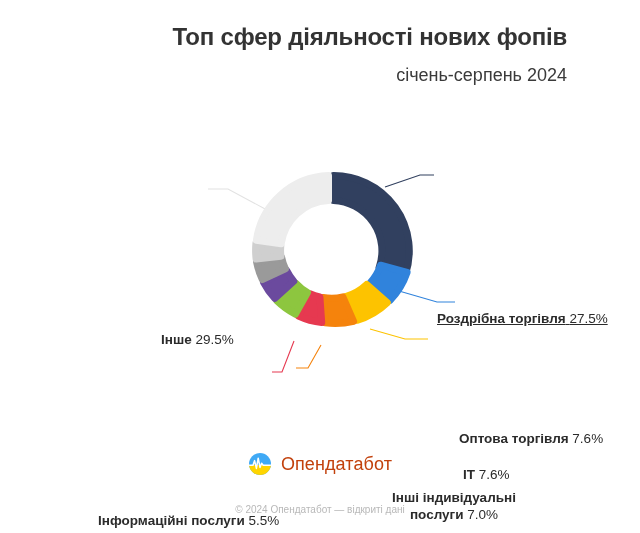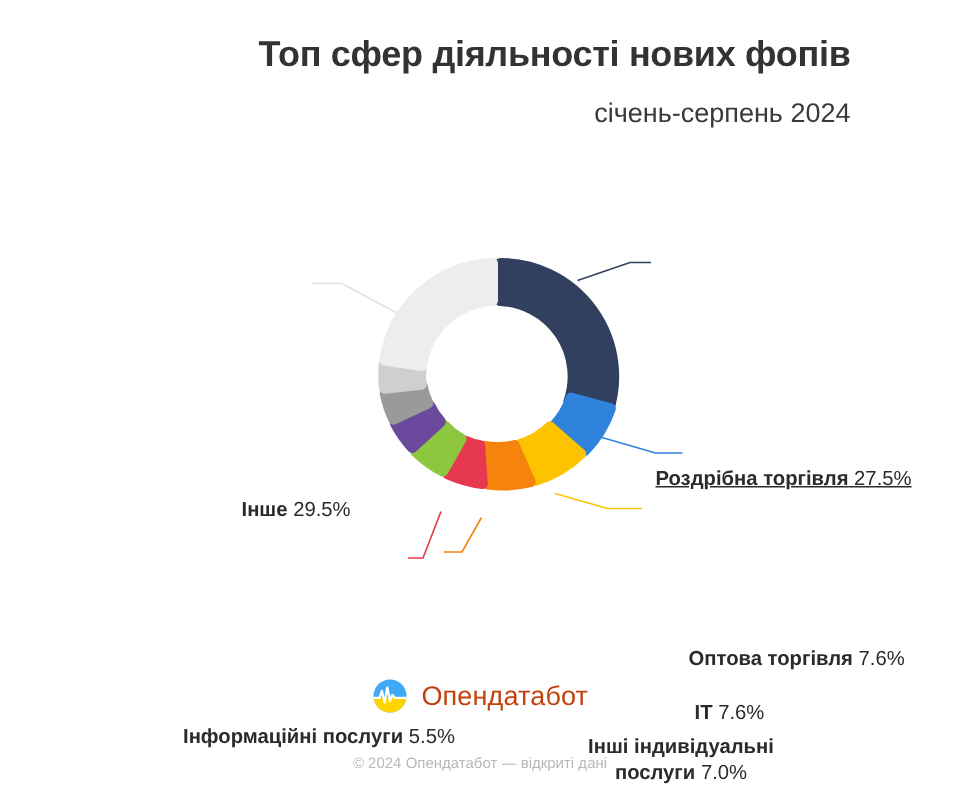--- a/index.html
+++ b/index.html
@@ -68,21 +68,21 @@
     white-space: nowrap;
   }
   .slice-label .nm { font-weight: bold; }
   .slice-label .pc { font-weight: normal; }
   .slice-label.wrap { white-space: normal; }
 
   .lbl-retail   { left: 437px; top: 180px; text-decoration: underline; }
   .lbl-whole    { left: 459px; top: 300px; }
   .lbl-it       { left: 432px; top: 336px; padding-left: 31px; }
   .lbl-other-ind{ left: 379px; top: 359px; width: 150px; text-align: center; }
-  .lbl-info     { left: 98px;  top: 352px; margin-left: 24px; }
+  .lbl-info     { left: 98px;  top: 382px; }
   .lbl-inshe    { left: 139px; top: 201px; margin-left: 22px; }
 
   
   .brand {
     position: absolute;
     left: 0;
     top: 452px;
     width: 640px;
     display: flex;
     align-items: center;

